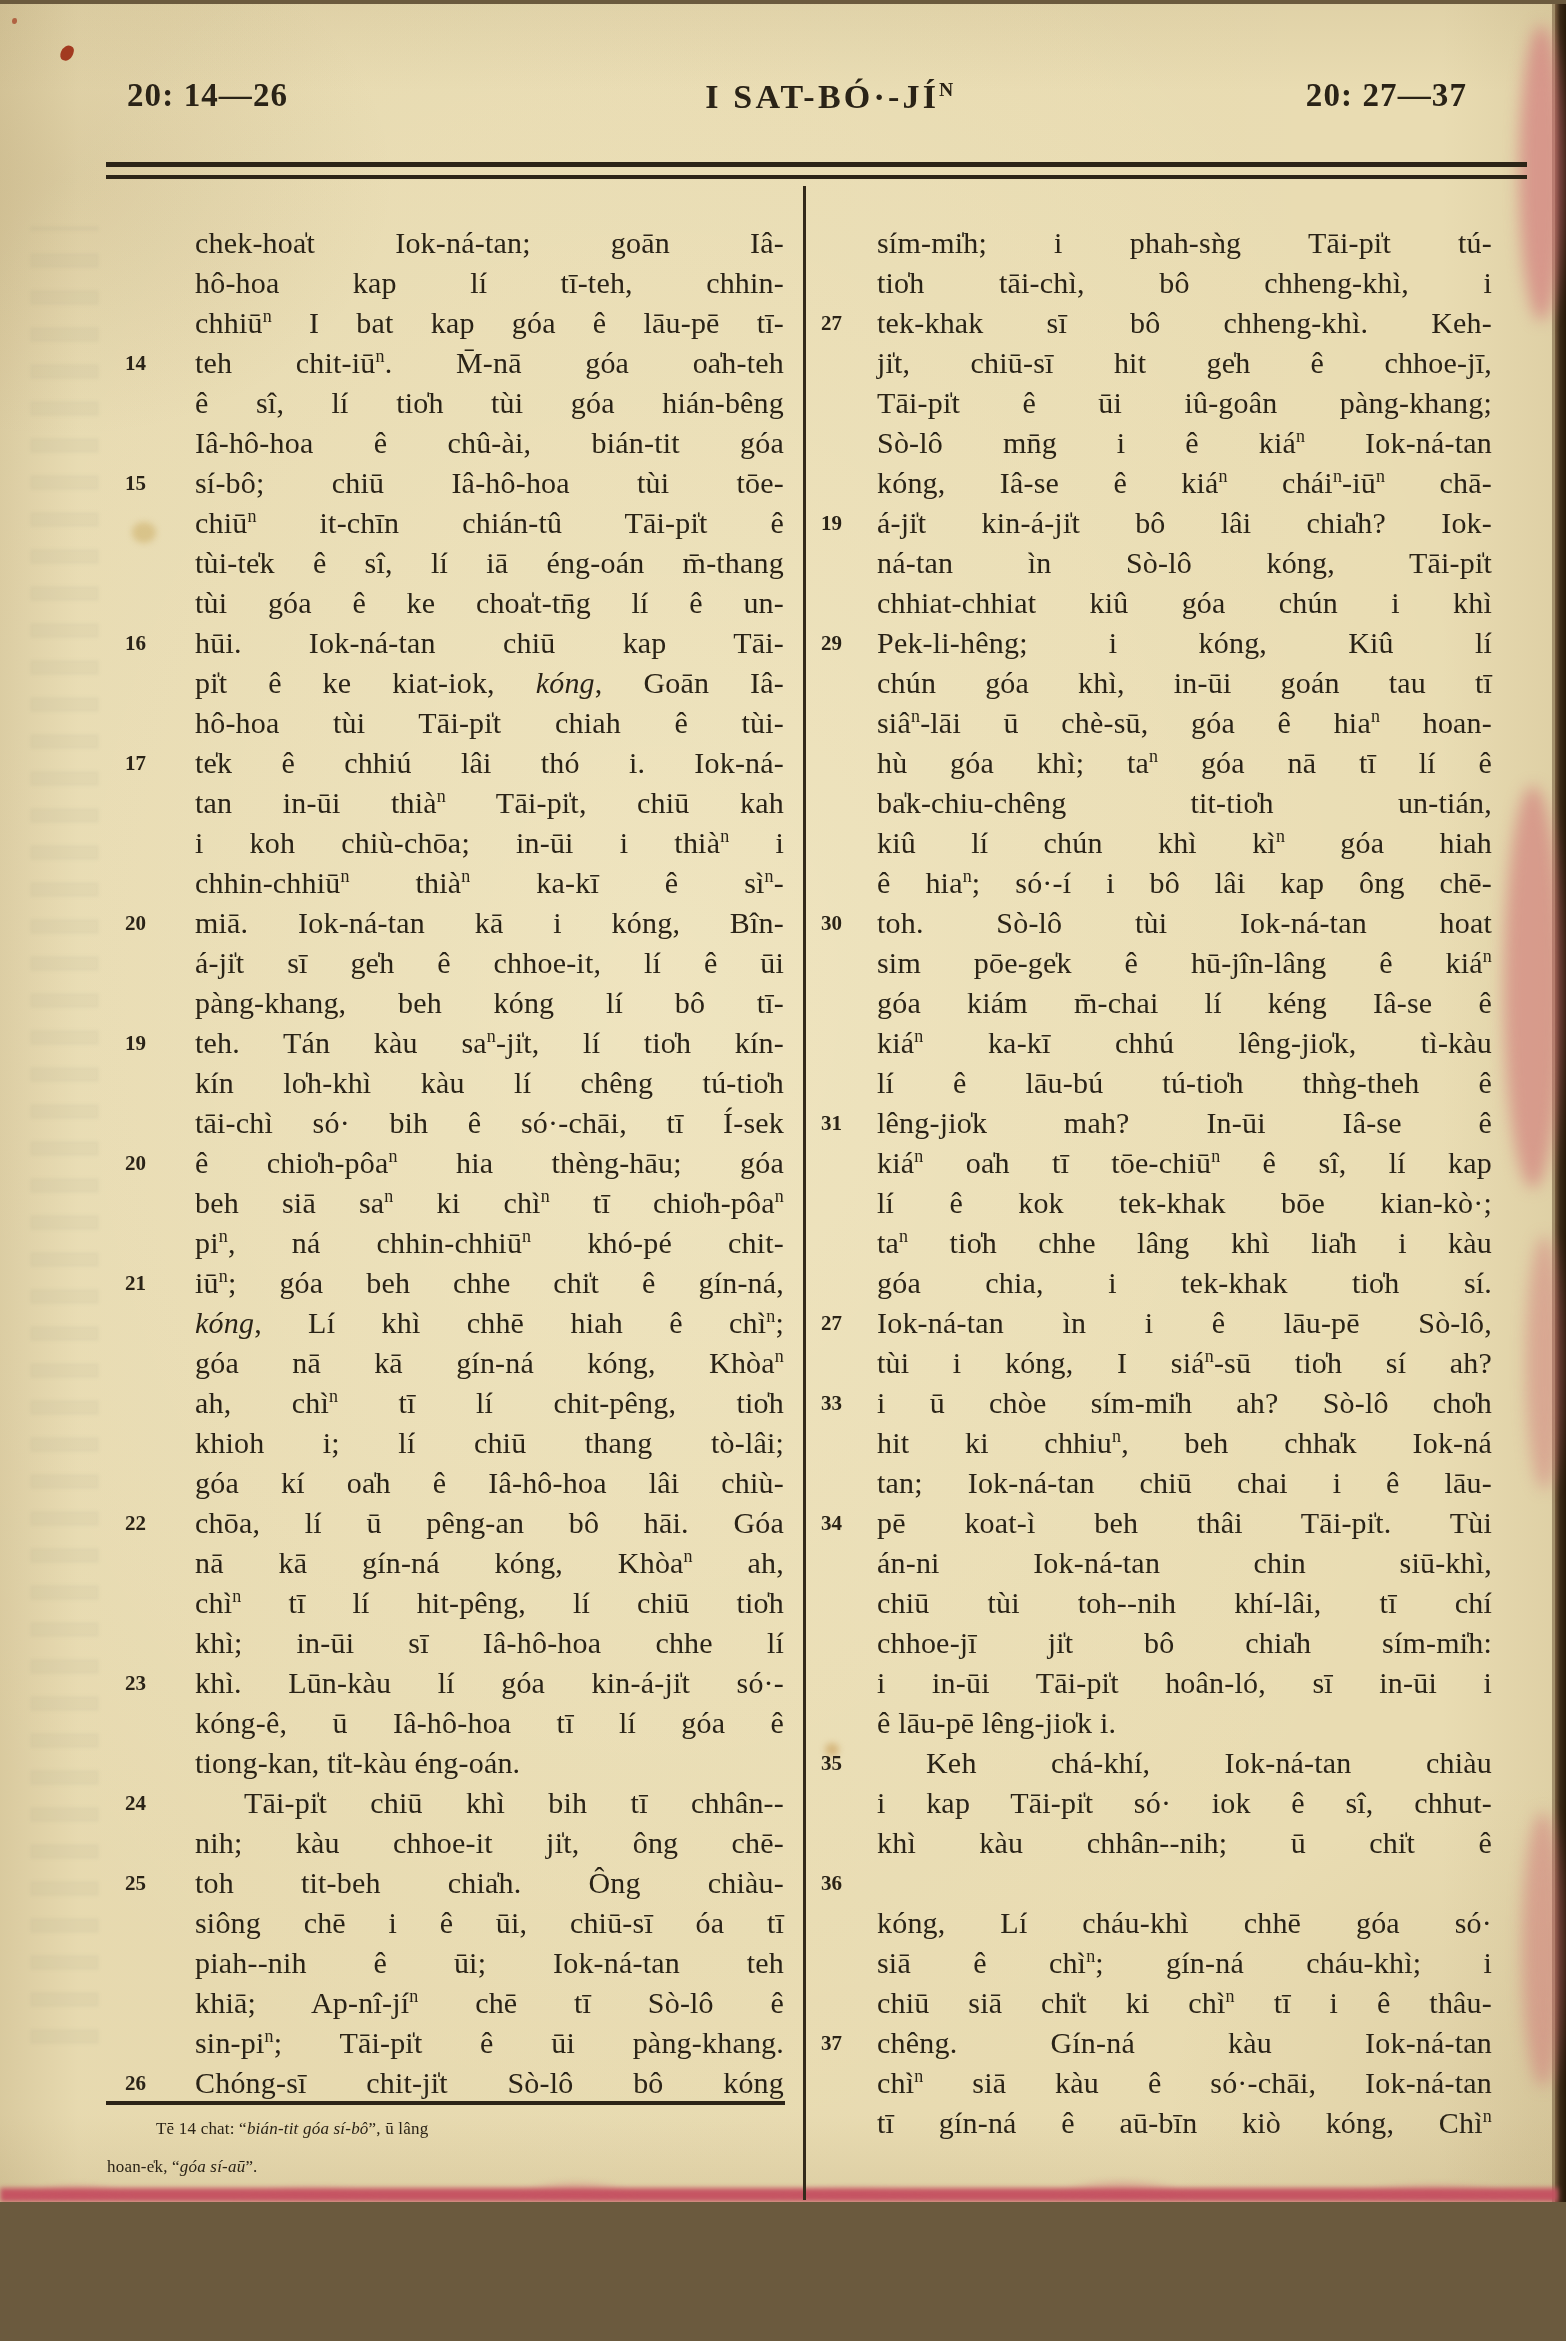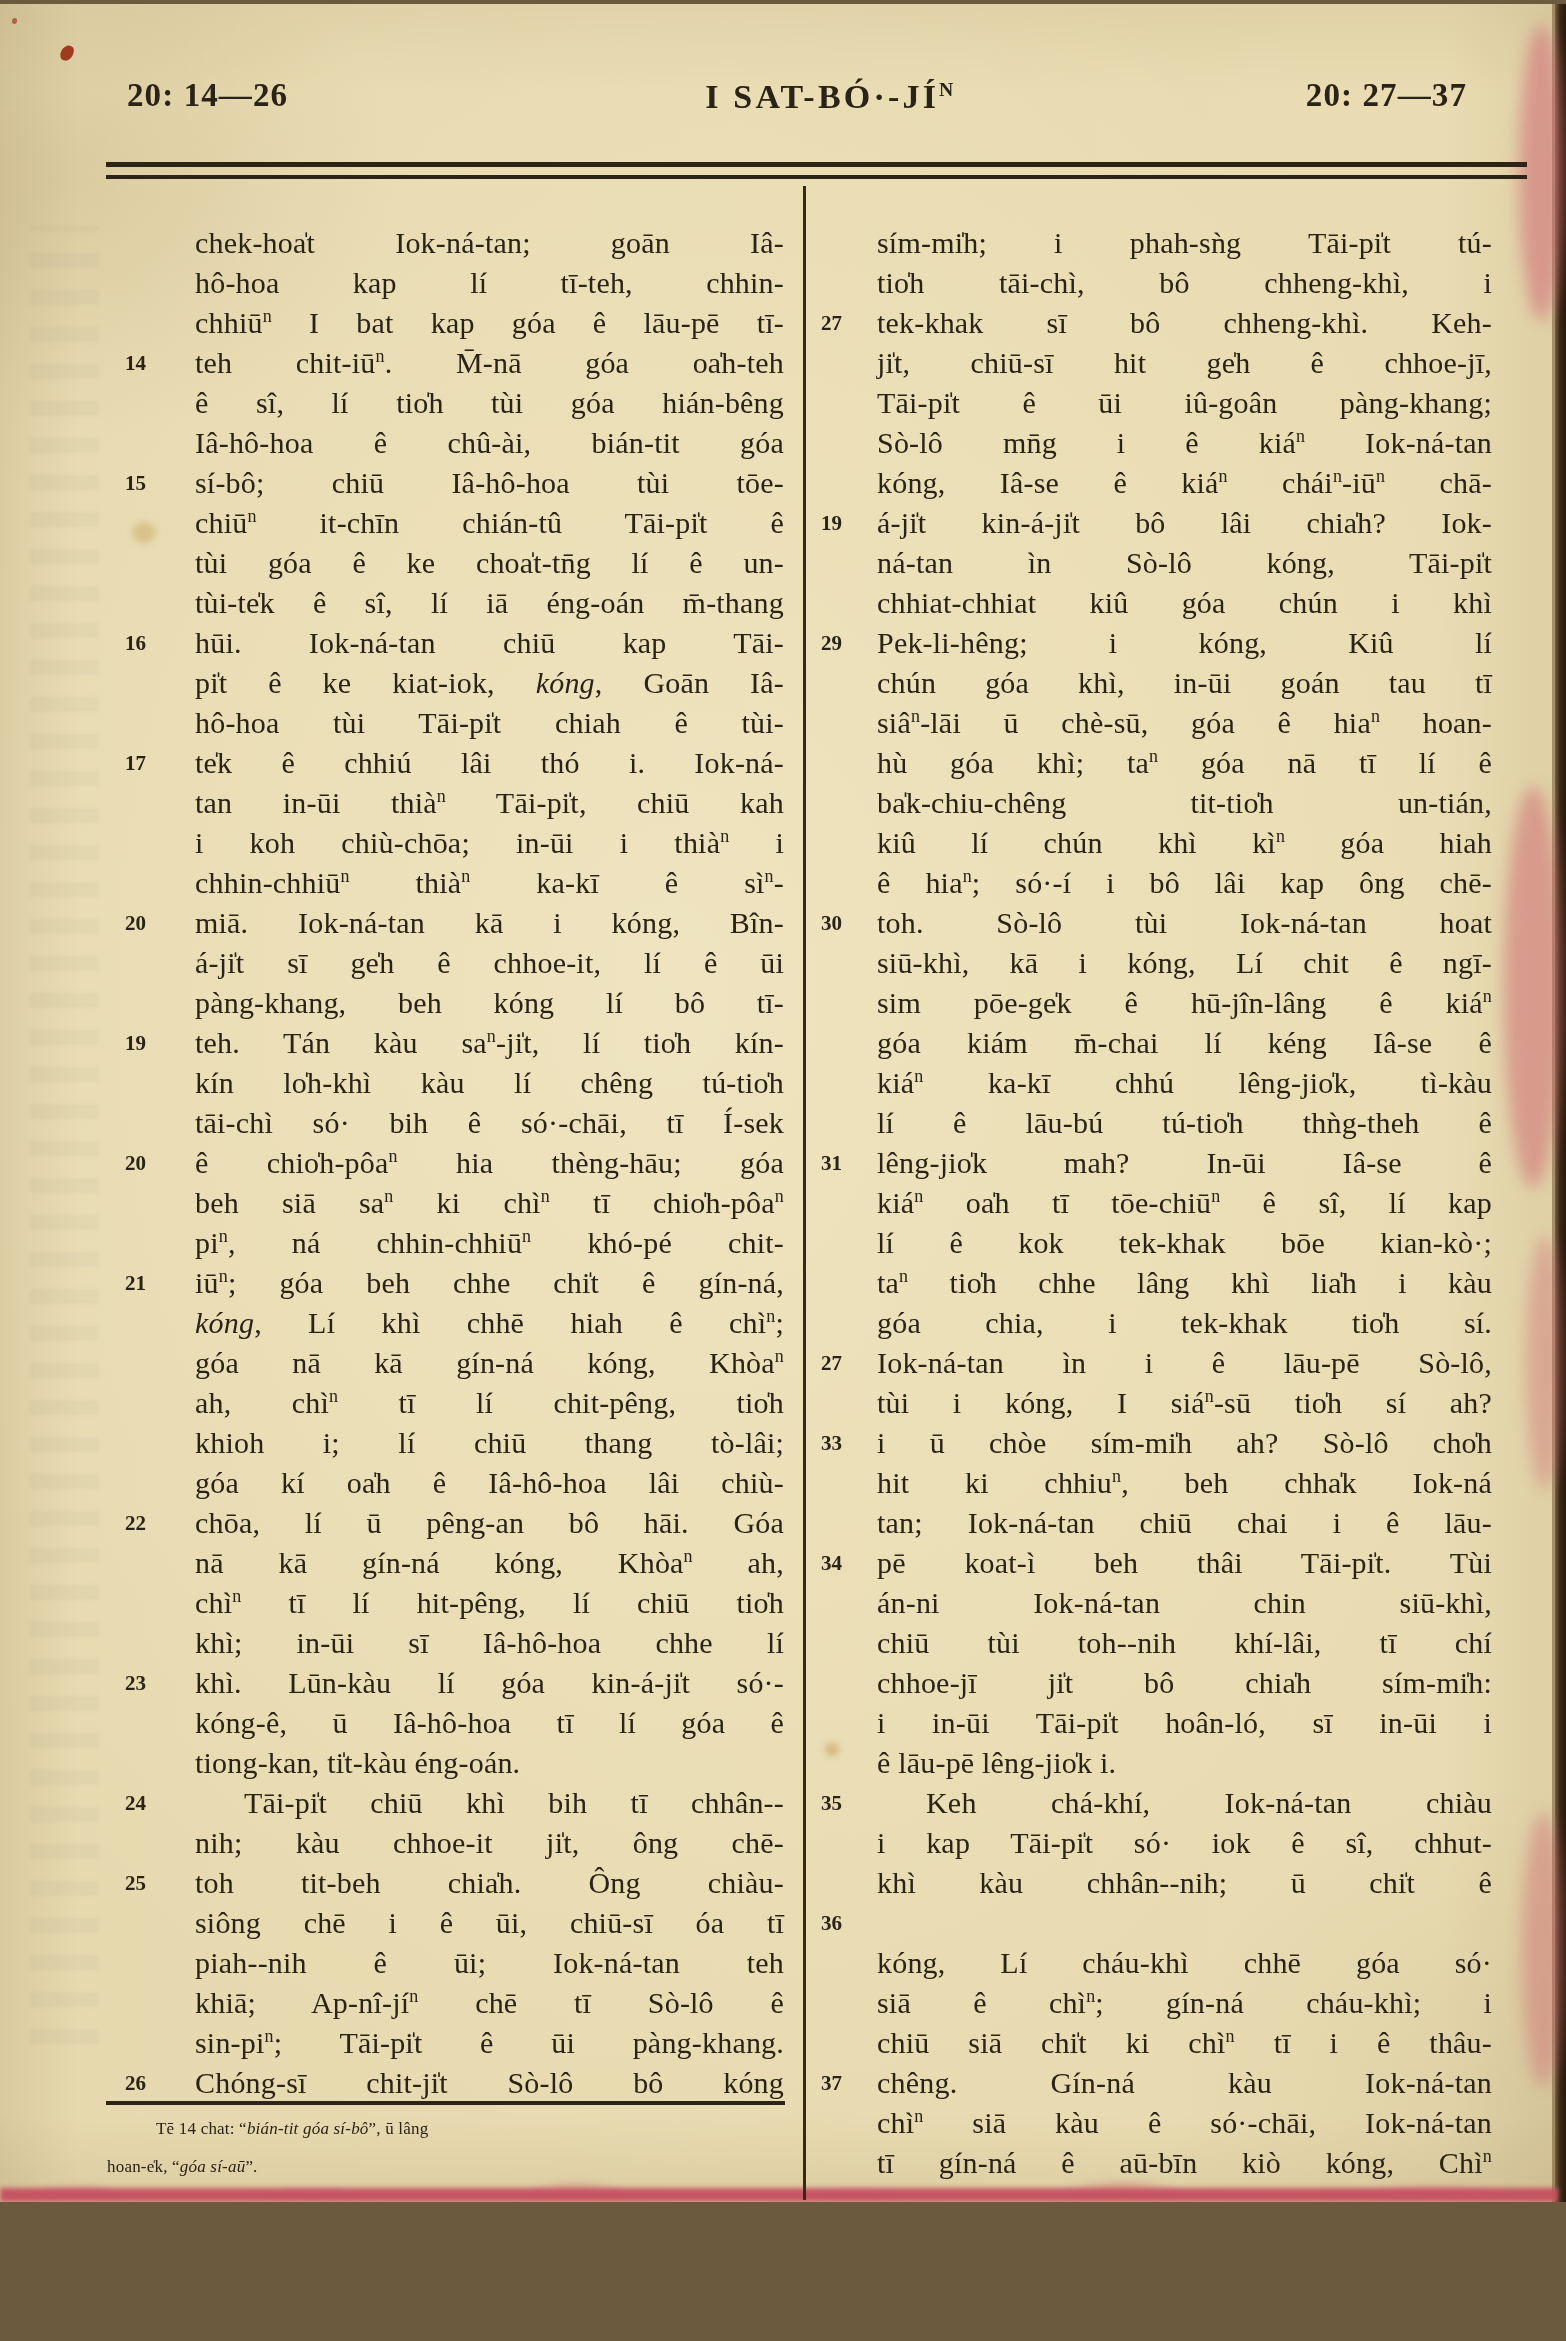--- a/index.html
+++ b/index.html
@@ -109,22 +109,22 @@
 
   <div class="col col-left">
       <div class="line"><span><span>chek-hoa̍t Iok-ná-tan; goān Iâ-</span></span></div>
       <div class="line"><span><span>hô-hoa kap lí tī-teh, chhin-</span></span></div>
       <div class="line"><span><span>chhiū<span class="supn">n</span> I bat kap góa ê lāu-pē tī-</span></span></div>
       <div class="line"><span class="vnum">14</span><span><span>teh chit-iū<span class="supn">n</span>. M̄-nā góa oa̍h-teh</span></span></div>
       <div class="line"><span><span>ê sî, lí tio̍h tùi góa hián-bêng</span></span></div>
       <div class="line"><span><span>Iâ-hô-hoa ê chû-ài, bián-tit góa</span></span></div>
       <div class="line"><span class="vnum">15</span><span><span>sí-bô; chiū Iâ-hô-hoa tùi tōe-</span></span></div>
       <div class="line"><span><span>chiū<span class="supn">n</span> it-chīn chián-tû Tāi-pi̍t ê</span></span></div>
+      <div class="line"><span><span>tùi-te̍k ê sî, lí iā éng-oán m̄-thang</span></span></div>
       <div class="line"><span><span>tùi góa ê ke choa̍t-tn̄g lí ê un-</span></span></div>
-      <div class="line"><span><span>tùi-te̍k ê sî, lí iā éng-oán m̄-thang</span></span></div>
       <div class="line"><span class="vnum">16</span><span><span>hūi. Iok-ná-tan chiū kap Tāi-</span></span></div>
       <div class="line"><span><span>pi̍t ê ke kiat-iok, </span><span class="it">kóng</span><span>, Goān Iâ-</span></span></div>
       <div class="line"><span><span>hô-hoa tùi Tāi-pi̍t chiah ê tùi-</span></span></div>
       <div class="line"><span class="vnum">17</span><span><span>te̍k ê chhiú lâi thó i.  Iok-ná-</span></span></div>
       <div class="line"><span><span>tan in-ūi thià<span class="supn">n</span> Tāi-pi̍t, chiū kah</span></span></div>
       <div class="line"><span><span>i koh chiù-chōa; in-ūi i thià<span class="supn">n</span> i</span></span></div>
       <div class="line"><span><span>chhin-chhiū<span class="supn">n</span> thià<span class="supn">n</span> ka-kī ê sì<span class="supn">n</span>-</span></span></div>
       <div class="line"><span class="vnum">20</span><span><span>miā.  Iok-ná-tan kā i kóng, Bîn-</span></span></div>
       <div class="line"><span><span>á-ji̍t sī ge̍h ê chhoe-it, lí ê ūi</span></span></div>
       <div class="line"><span><span>pàng-khang, beh kóng lí bô tī-</span></span></div>
@@ -168,21 +168,20 @@
       <div class="line"><span><span>ná-tan ìn Sò-lô kóng, Tāi-pi̍t</span></span></div>
       <div class="line"><span><span>chhiat-chhiat kiû góa chún i khì</span></span></div>
       <div class="line"><span class="vnum">29</span><span><span>Pek-li-hêng;  i  kóng,  Kiû  lí</span></span></div>
       <div class="line"><span><span>chún góa khì, in-ūi goán tau tī</span></span></div>
       <div class="line"><span><span>siâ<span class="supn">n</span>-lāi ū chè-sū, góa ê hia<span class="supn">n</span> hoan-</span></span></div>
       <div class="line"><span><span>hù góa khì; ta<span class="supn">n</span> góa nā tī lí ê</span></span></div>
       <div class="line"><span><span>ba̍k-chiu-chêng tit-tio̍h un-tián,</span></span></div>
       <div class="line"><span><span>kiû lí chún khì kì<span class="supn">n</span> góa hiah</span></span></div>
       <div class="line"><span><span>ê hia<span class="supn">n</span>; só·-í i bô lâi kap ông chē-</span></span></div>
       <div class="line"><span class="vnum">30</span><span><span>toh.  Sò-lô tùi Iok-ná-tan hoat</span></span></div>
-      <div class="line"><span><span>siū-khì, kā i kóng, Lí chit ê ngī-</span></span></div>
       <div class="line"><span><span>sim pōe-ge̍k ê hū-jîn-lâng ê kiá<span class="supn">n</span></span></span></div>
       <div class="line"><span><span>góa kiám m̄-chai lí kéng Iâ-se ê</span></span></div>
       <div class="line"><span><span>kiá<span class="supn">n</span> ka-kī chhú lêng-jio̍k, tì-kàu</span></span></div>
       <div class="line"><span><span>lí ê lāu-bú tú-tio̍h thǹg-theh ê</span></span></div>
       <div class="line"><span class="vnum">31</span><span><span>lêng-jio̍k mah?  In-ūi Iâ-se ê</span></span></div>
       <div class="line"><span><span>kiá<span class="supn">n</span> oa̍h tī tōe-chiū<span class="supn">n</span> ê sî, lí kap</span></span></div>
       <div class="line"><span><span>lí ê kok tek-khak bōe kian-kò·;</span></span></div>
       <div class="line"><span><span>ta<span class="supn">n</span> tio̍h chhe lâng khì lia̍h i kàu</span></span></div>
       <div class="line"><span><span>góa chia, i tek-khak tio̍h sí.</span></span></div>
       <div class="line"><span class="vnum">27</span><span><span>Iok-ná-tan ìn i ê lāu-pē Sò-lô,</span></span></div>

